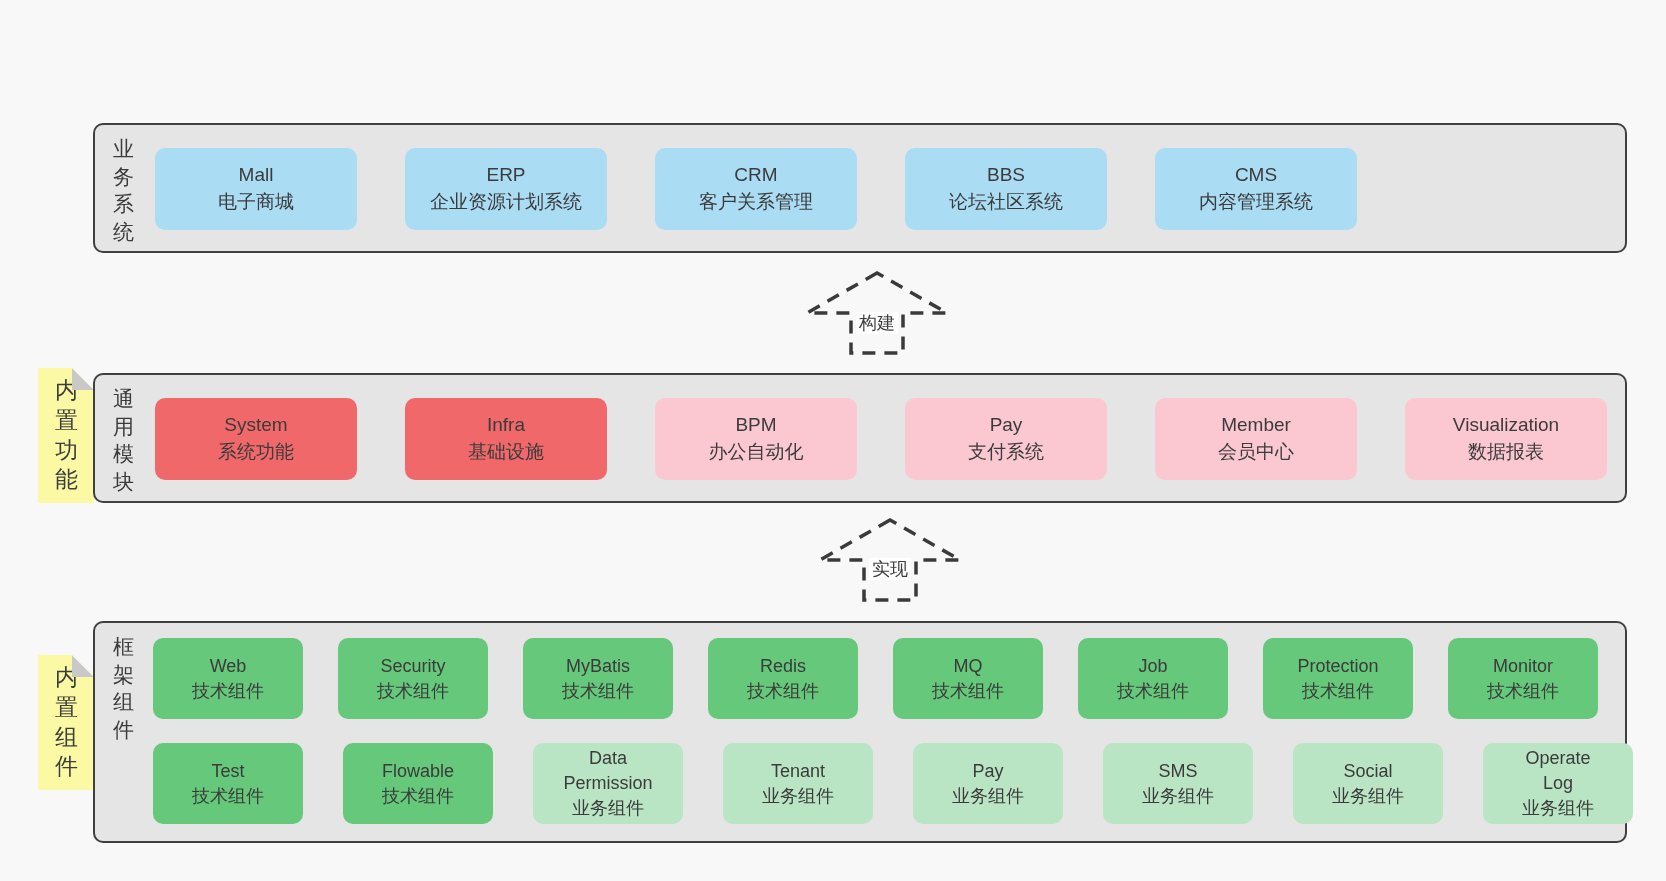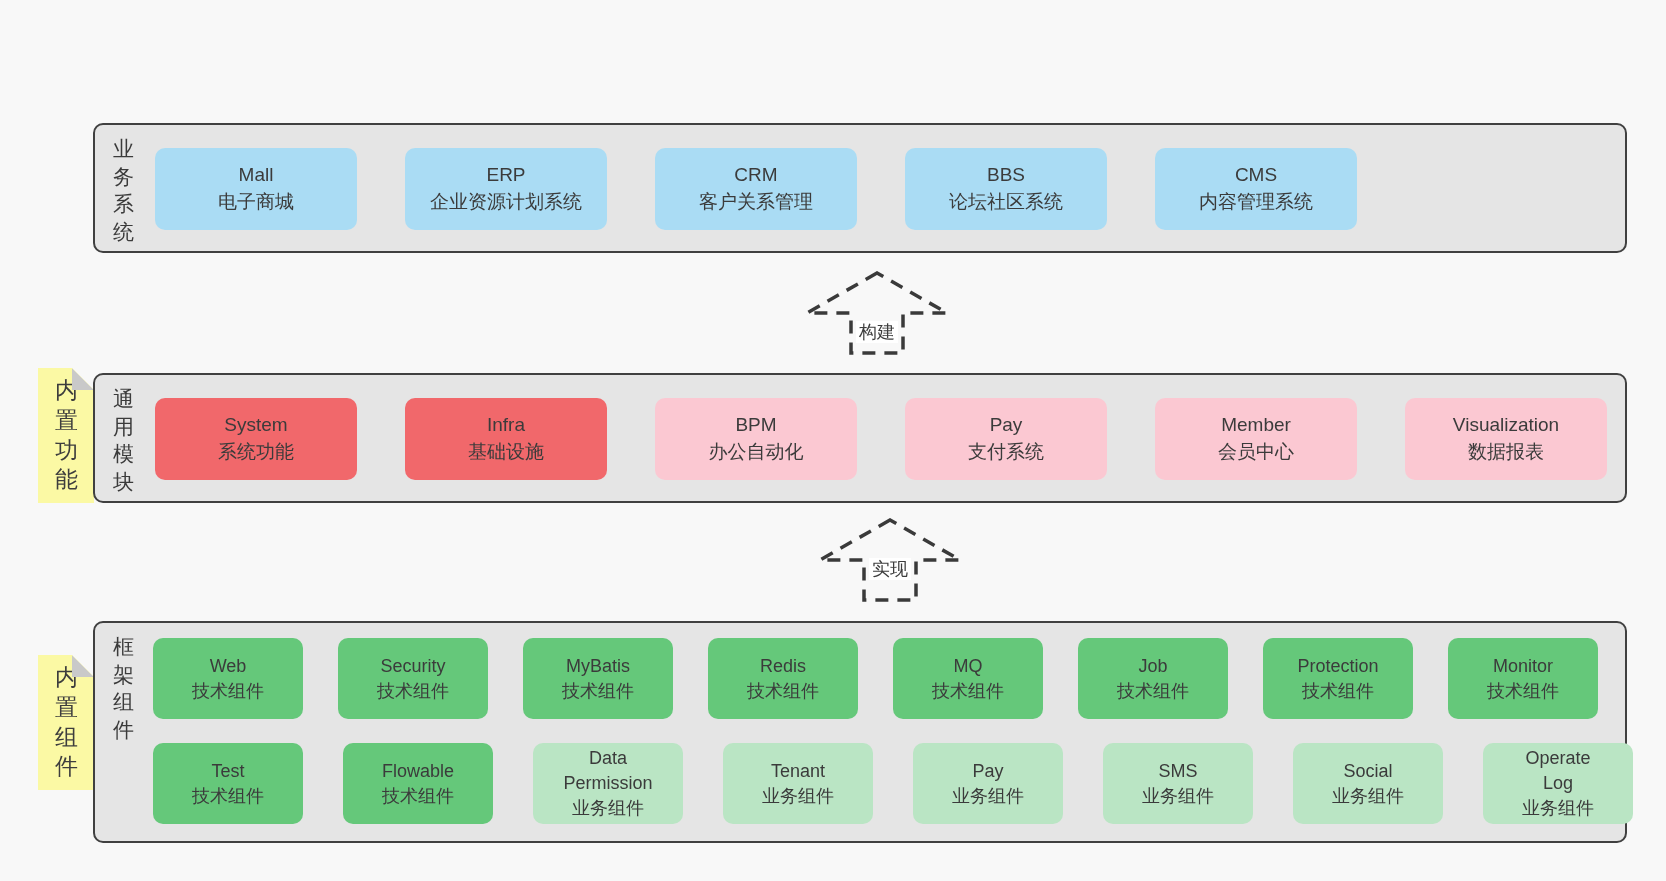--- a/index.html
+++ b/index.html
@@ -59,21 +59,21 @@
     text-align:center;color:#3d3d3d;
   }
   
   .arrow{position:absolute;width:144px;height:84px;}
   .arrow1{left:805px;top:271px;}
   .arrow2{left:818px;top:518px;}
   .arrow svg{display:block;width:144px;height:84px;}
   .arrow-label{
     position:absolute;width:144px;text-align:center;font-size:18px;color:#3d3d3d;
   }
-  .arrow-label-1{left:805px;top:320px;}
+  .arrow-label-1{left:805px;top:311px;}
   .arrow-label-2{left:818px;top:557px;}
   .arrow-label span{background:#ffffff;padding:1px 3px;}
 </style>
 </head>
 <body>
 
 <div id="stage">
 
   <div class="layer layer1">
     <div class="layer-label">业务系统</div>

